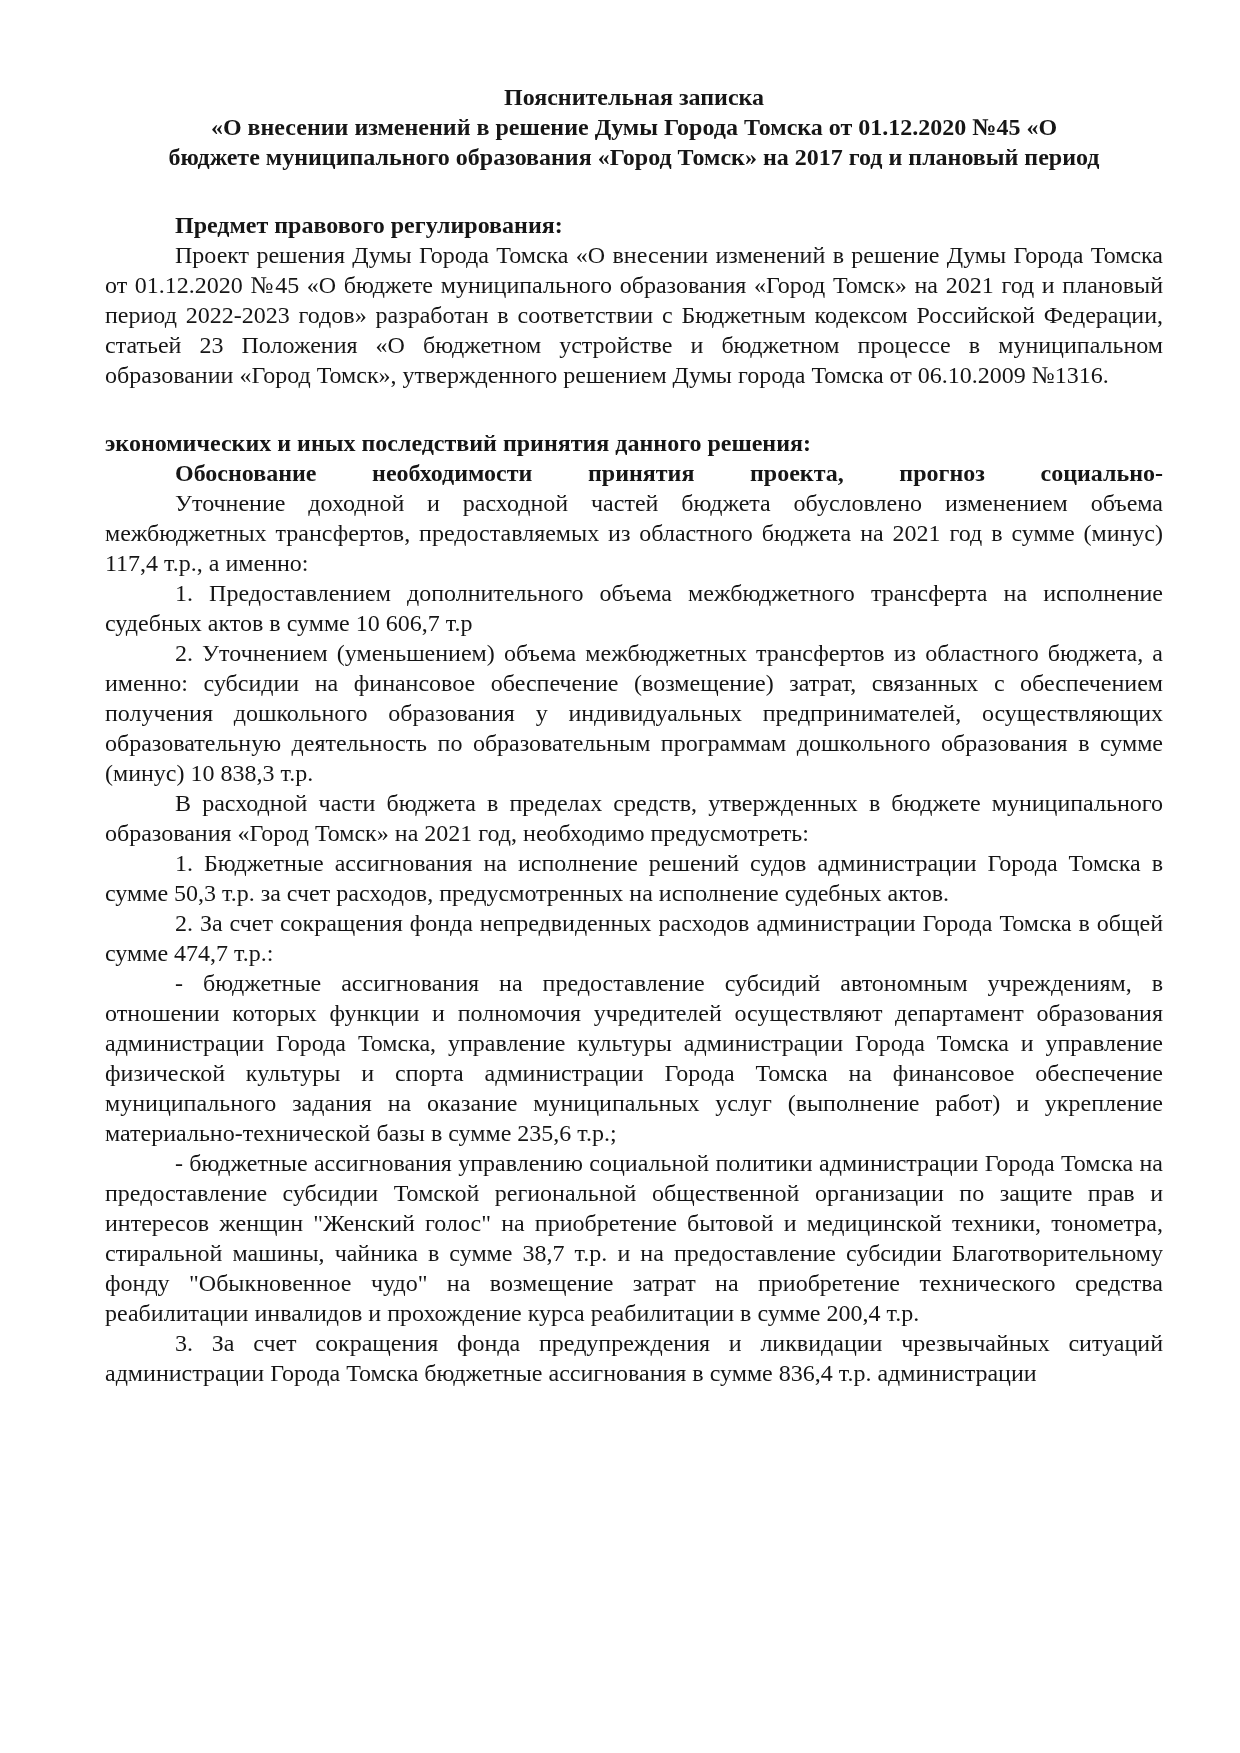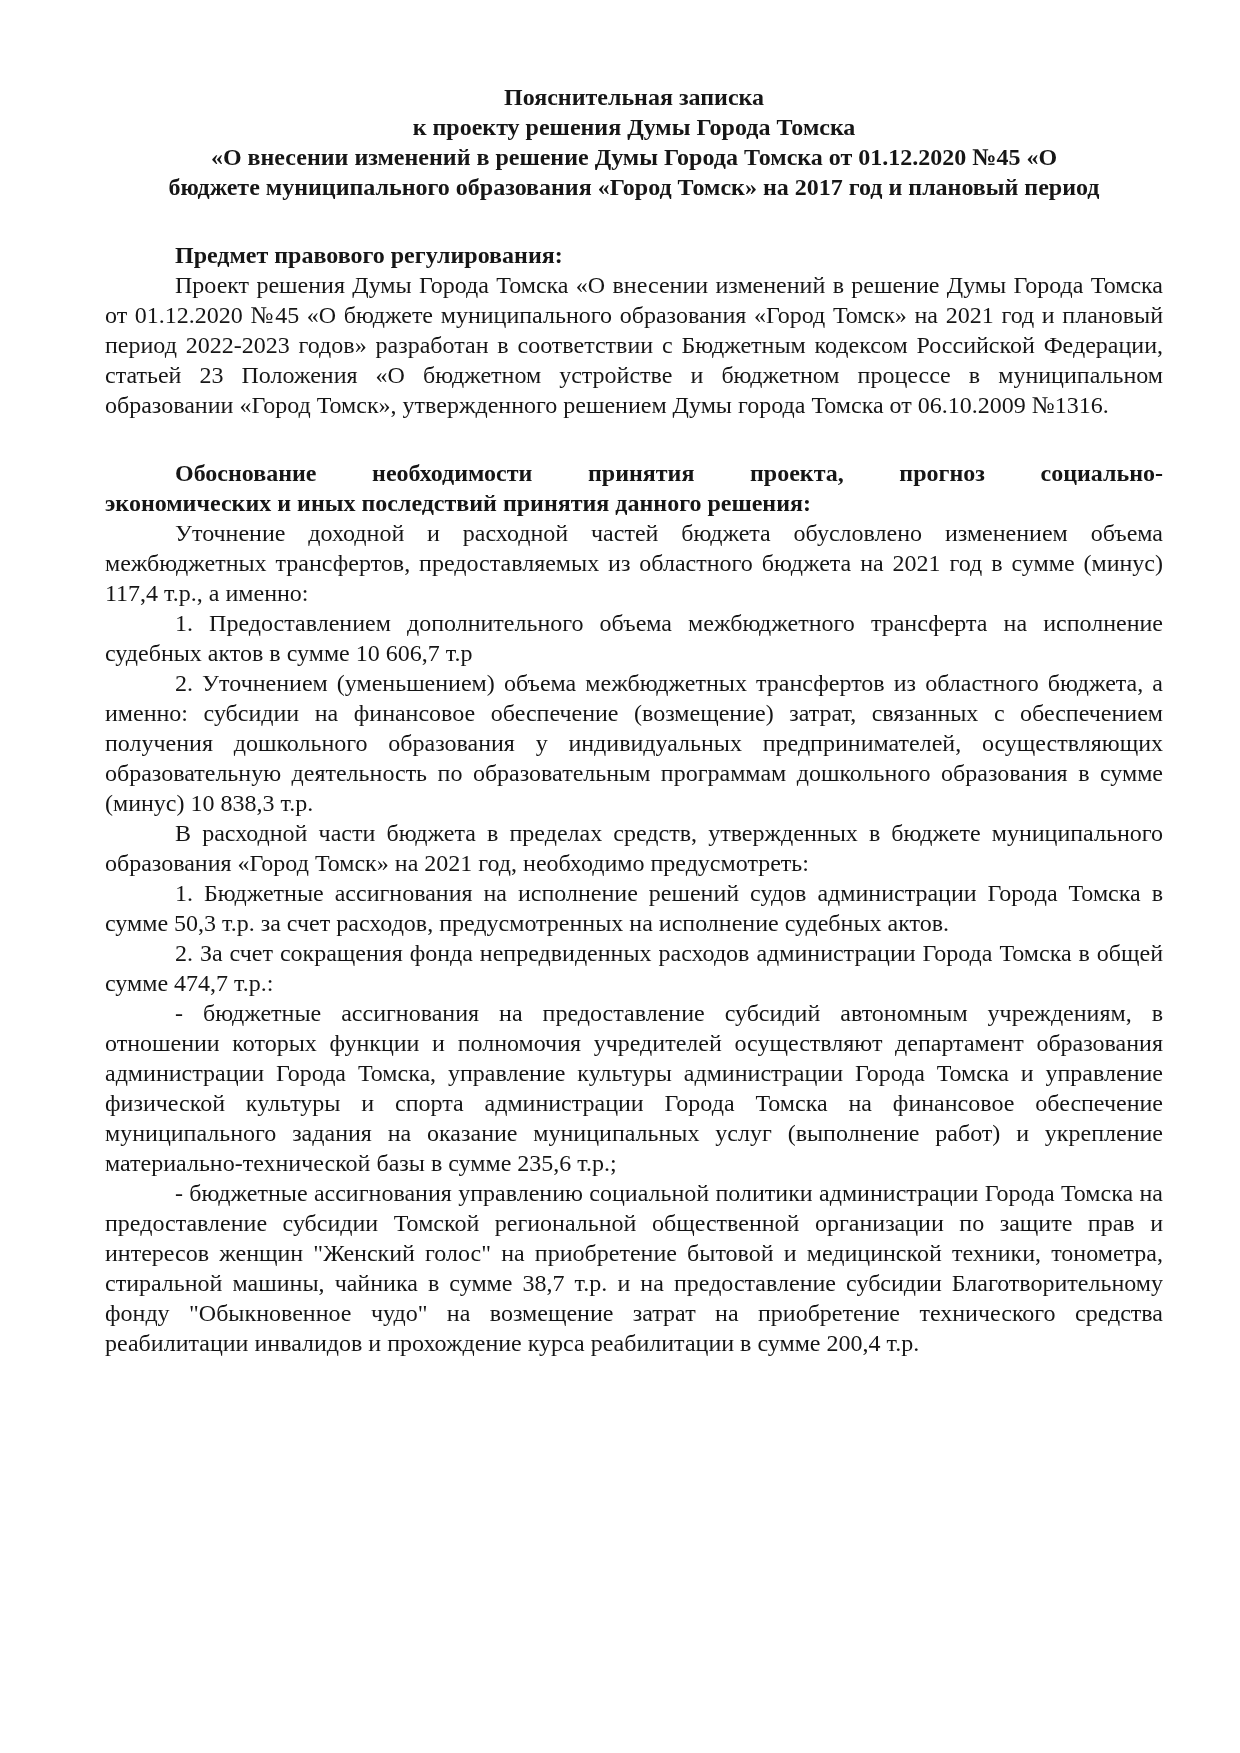--- a/index.html
+++ b/index.html
@@ -55,41 +55,41 @@
     line-height: 30px;
   }
 </style>
 </head>
 <body>
 
 <div class="page">
 
   <header class="title-block">
     <div class="title-line">Пояснительная записка</div>
-    <div class="title-line">к проекту решения Думы Города Томска</div>
     <div class="title-line">«О внесении изменений в решение Думы Города Томска от 01.12.2020 №45 «О</div>
     <div class="title-line">бюджете муниципального образования «Город Томск» на 2017 год и плановый период</div>
   </header>
 
   <div class="block-gap"></div>
 
   <section>
     <h2 class="section-heading">Предмет правового регулирования:</h2>
     <p class="para">Проект решения Думы Города Томска «О внесении изменений в решение Думы Города Томска от 01.12.2020 №45 «О бюджете муниципального образования «Город Томск» на 2021 год и плановый период 2022-2023 годов» разработан в соответствии с Бюджетным кодексом Российской Федерации, статьей 23 Положения «О бюджетном устройстве и бюджетном процессе в муниципальном образовании «Город Томск», утвержденного решением Думы города Томска от 06.10.2009 №1316.</p>
   </section>
 
   <div class="block-gap"></div>
 
   <section>
+    <h2 class="section-heading continuation">экономических и иных последствий принятия данного решения:</h2>
     <h2 class="section-heading justify-full">Обоснование необходимости принятия проекта, прогноз социально-</h2>
-    <h2 class="section-heading continuation">экономических и иных последствий принятия данного решения:</h2>
 
     <p class="para">Уточнение доходной и расходной частей бюджета обусловлено изменением объема межбюджетных трансфертов, предоставляемых из областного бюджета на 2021 год в сумме (минус) 117,4 т.р., а именно:</p>
     <p class="para">1. Предоставлением дополнительного объема межбюджетного трансферта на исполнение судебных актов в сумме 10 606,7 т.р</p>
     <p class="para">2. Уточнением (уменьшением) объема межбюджетных трансфертов из областного бюджета, а именно: субсидии на финансовое обеспечение (возмещение) затрат, связанных с обеспечением получения дошкольного образования у индивидуальных предпринимателей, осуществляющих образовательную деятельность по образовательным программам дошкольного образования в сумме (минус) 10 838,3 т.р.</p>
     <p class="para">В расходной части бюджета в пределах средств, утвержденных в бюджете муниципального образования «Город Томск» на 2021 год, необходимо предусмотреть:</p>
     <p class="para">1. Бюджетные ассигнования на исполнение решений судов администрации Города Томска в сумме 50,3 т.р. за счет расходов, предусмотренных на исполнение судебных актов.</p>
     <p class="para">2. За счет сокращения фонда непредвиденных расходов администрации Города Томска в общей сумме 474,7 т.р.:</p>
     <p class="para">- бюджетные ассигнования на предоставление субсидий автономным учреждениям, в отношении которых функции и полномочия учредителей осуществляют департамент образования администрации Города Томска, управление культуры администрации Города Томска и управление физической культуры и спорта администрации Города Томска на финансовое обеспечение муниципального задания на оказание муниципальных услуг (выполнение работ) и укрепление материально-технической базы в сумме 235,6 т.р.;</p>
     <p class="para">- бюджетные ассигнования управлению социальной политики администрации Города Томска на предоставление субсидии Томской региональной общественной организации по защите прав и интересов женщин "Женский голос" на приобретение бытовой и медицинской техники, тонометра, стиральной машины, чайника в сумме 38,7 т.р. и на предоставление субсидии Благотворительному фонду "Обыкновенное чудо" на возмещение затрат на приобретение технического средства реабилитации инвалидов и прохождение курса реабилитации в сумме 200,4 т.р.</p>
+    <p class="para">3. За счет сокращения фонда предупреждения и ликвидации чрезвычайных ситуаций администрации Города Томска бюджетные ассигнования в сумме 836,4 т.р. администрации</p>
   </section>
 
 </div>
 
 </body></html>

